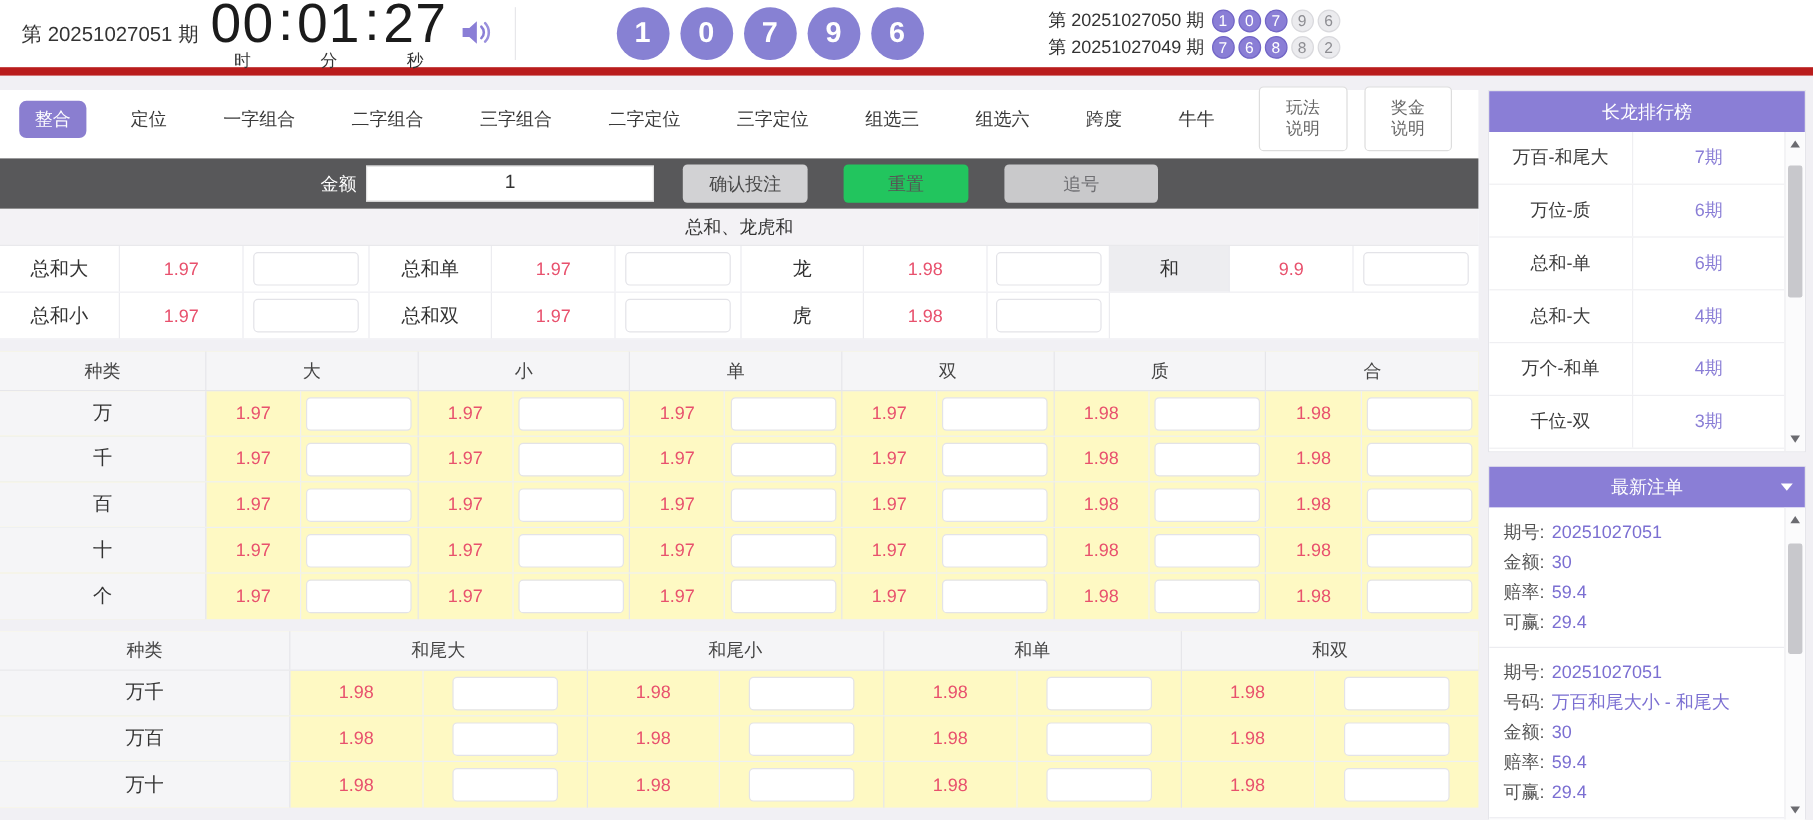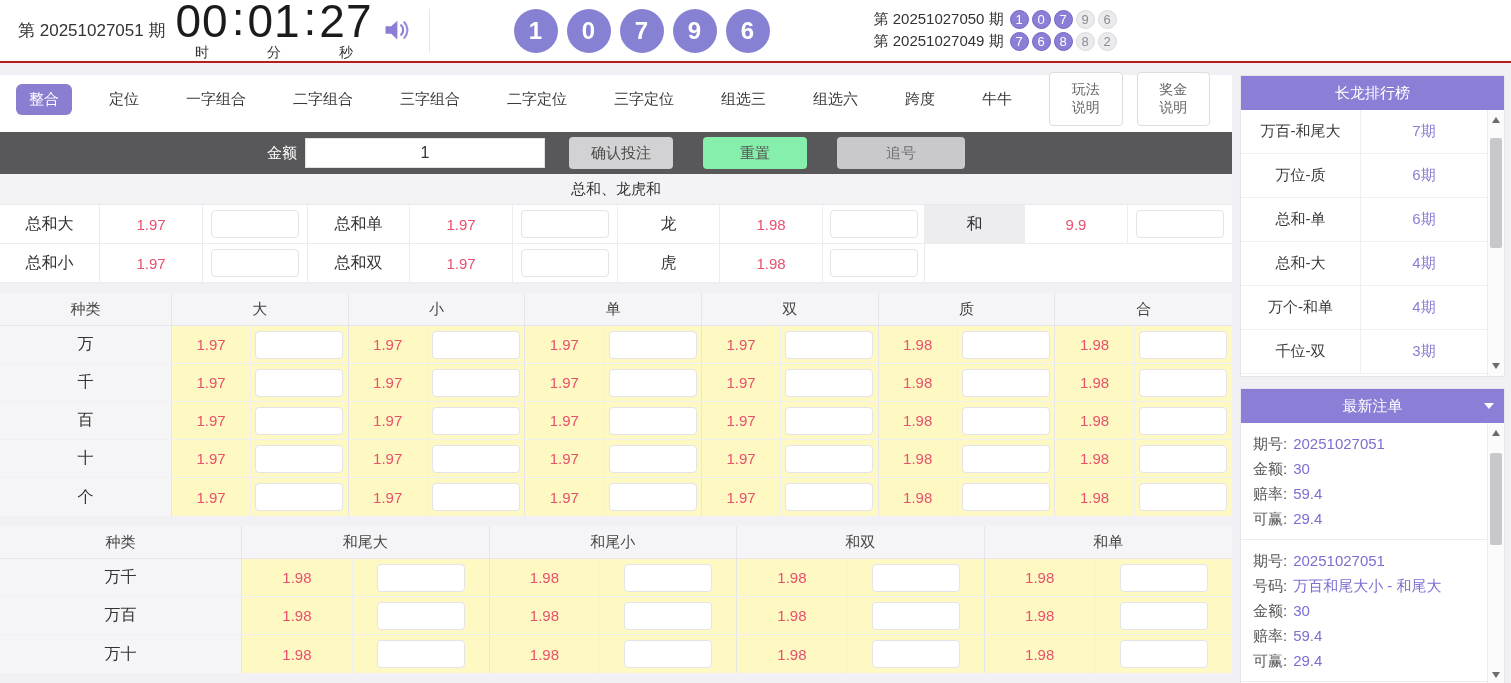--- a/index.html
+++ b/index.html
@@ -1,21 +1,21 @@
 <!DOCTYPE html>
 <html><head>
 <meta charset="utf-8">
 <style>
   * { margin:0; padding:0; box-sizing:border-box; }
   html,body { width:1511px; height:683px; overflow:hidden; background:#f1f0f4;
     font-family:"Liberation Sans", sans-serif; color:#333; }
 
   
   .topbar { height:63px; background:#fff; display:flex; align-items:center;
-    padding-left:18px; border-bottom:2px solid #b91c1c; }
+    padding-left:18px; border-bottom:7px solid #b91c1c; }
   .issue-label { font-size:17px; color:#333; white-space:nowrap; }
   .countdown { display:flex; align-items:flex-start; margin-left:10px; }
   .cd-group { display:flex; flex-direction:column; align-items:center; }
   .cd-digits { font-size:46px; line-height:44px; color:#1b1b1b; letter-spacing:1px; }
   .cd-colon { font-size:46px; line-height:40px; color:#1b1b1b; padding:0 3px; }
   .cd-unit { font-size:14px; color:#333; margin-top:1px; }
   .speaker { margin:2px 0 0 10px; }
   .top-divider { width:1px; height:44px; background:#e7e7ea; margin-left:16px; }
   .balls { display:flex; gap:9px; margin-left:84px; }
   .ball { width:44px; height:44px; border-radius:50%; background:#8781d3; color:#fff;
@@ -45,21 +45,21 @@
     font-size:14px; padding:8px 18px; cursor:pointer; font-family:inherit; }
 
   .toolbar { height:42px; margin-top:9px; background:#58585a; display:flex;
     align-items:center; justify-content:center; }
   .amount-label { color:#fff; font-size:15px; margin-right:8px; }
   .amount-input { width:240px; height:30px; border:1px solid #e2e2e2; background:#fff;
     text-align:center; font-size:16px; font-family:inherit; color:#333; }
   .tb-btn { height:32px; border:none; border-radius:4px; font-size:15px; font-family:inherit;
     cursor:pointer; }
   .btn-confirm { width:104px; margin-left:24px; background:#d2d2d4; color:#4a4a4a; }
-  .btn-reset { width:104px; margin-left:30px; background:#86efac; color:#555; }
+  .btn-reset { width:104px; margin-left:30px; background:#22c55e; color:#555; }
   .btn-chase { width:128px; margin-left:30px; background:#c9c9cb; color:#707074; }
 
   
   .sum-title { height:31px; background:#f3f2f5; border-bottom:1px solid #e9e9ec;
     display:flex; align-items:center; justify-content:center; font-size:15px; color:#333; }
   .sum-row { display:grid; height:39px;
     grid-template-columns:100px 103px 105px 102px 103px 105px 102px 103px 102px 100px 103px 104px;
     background:#fff; border-bottom:1px solid #ececf0; }
   .sum-cell { display:flex; align-items:center; justify-content:center;
     border-right:1px solid #ececf0; font-size:16px; color:#333; }
@@ -470,22 +470,22 @@
             </span>
           </div>
     </div>
   </div>
 
   <div class="otable">
     <div class="thead cols-tail">
       <div class="th">种类</div>
       <div class="th">和尾大</div>
       <div class="th">和尾小</div>
+      <div class="th">和单</div>
       <div class="th">和双</div>
-      <div class="th">和单</div>
     </div>
     <div class="trow cols-tail">
       <div class="rowlabel">万千</div>
       <div class="grp">
             <span class="odds">1.98</span>
             <span class="ibox">
               <input class="bet-input" style="">
             </span>
           </div>
       <div class="grp">

